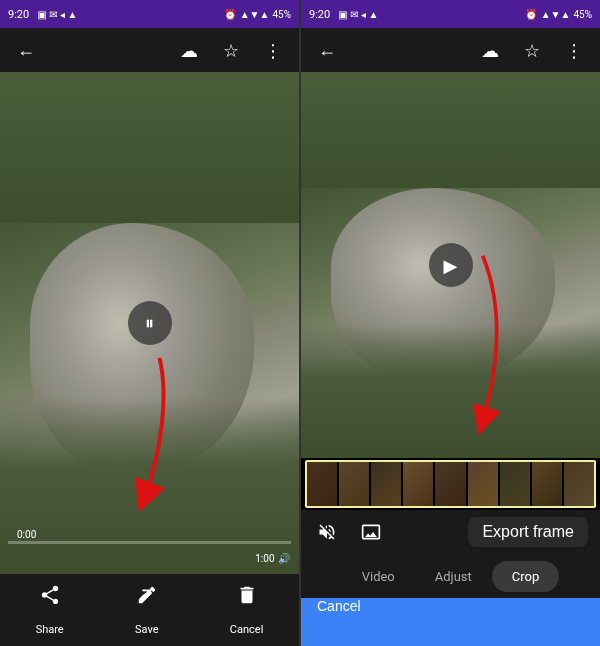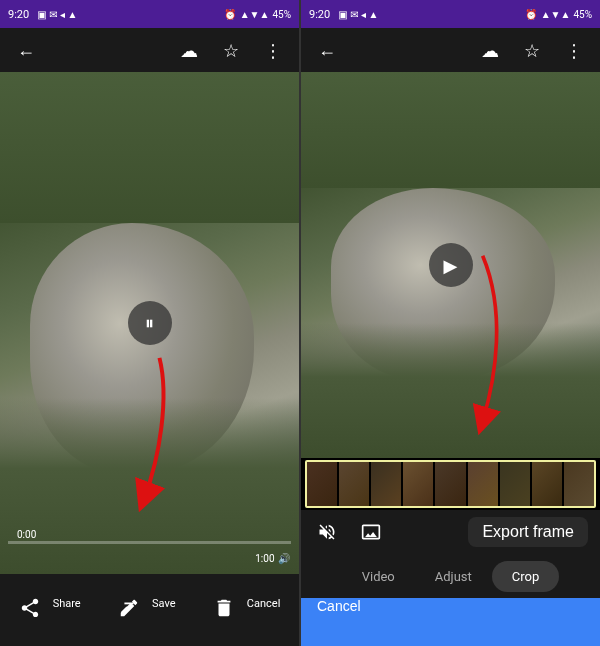--- a/index.html
+++ b/index.html
@@ -173,21 +173,22 @@
       height: 72px;
       background: #1a1a1a;
       display: flex;
       align-items: center;
       justify-content: space-around;
       flex-shrink: 0;
     }
 
     .toolbar-item {
       display: flex;
-      flex-direction: row;
+      flex-direction: column;
+      align-items: center;
       gap: 12px;
       color: #fff;
       font-size: 11px;
       cursor: pointer;
     }
 
     .toolbar-icon {
       font-size: 20px;
     }
 

